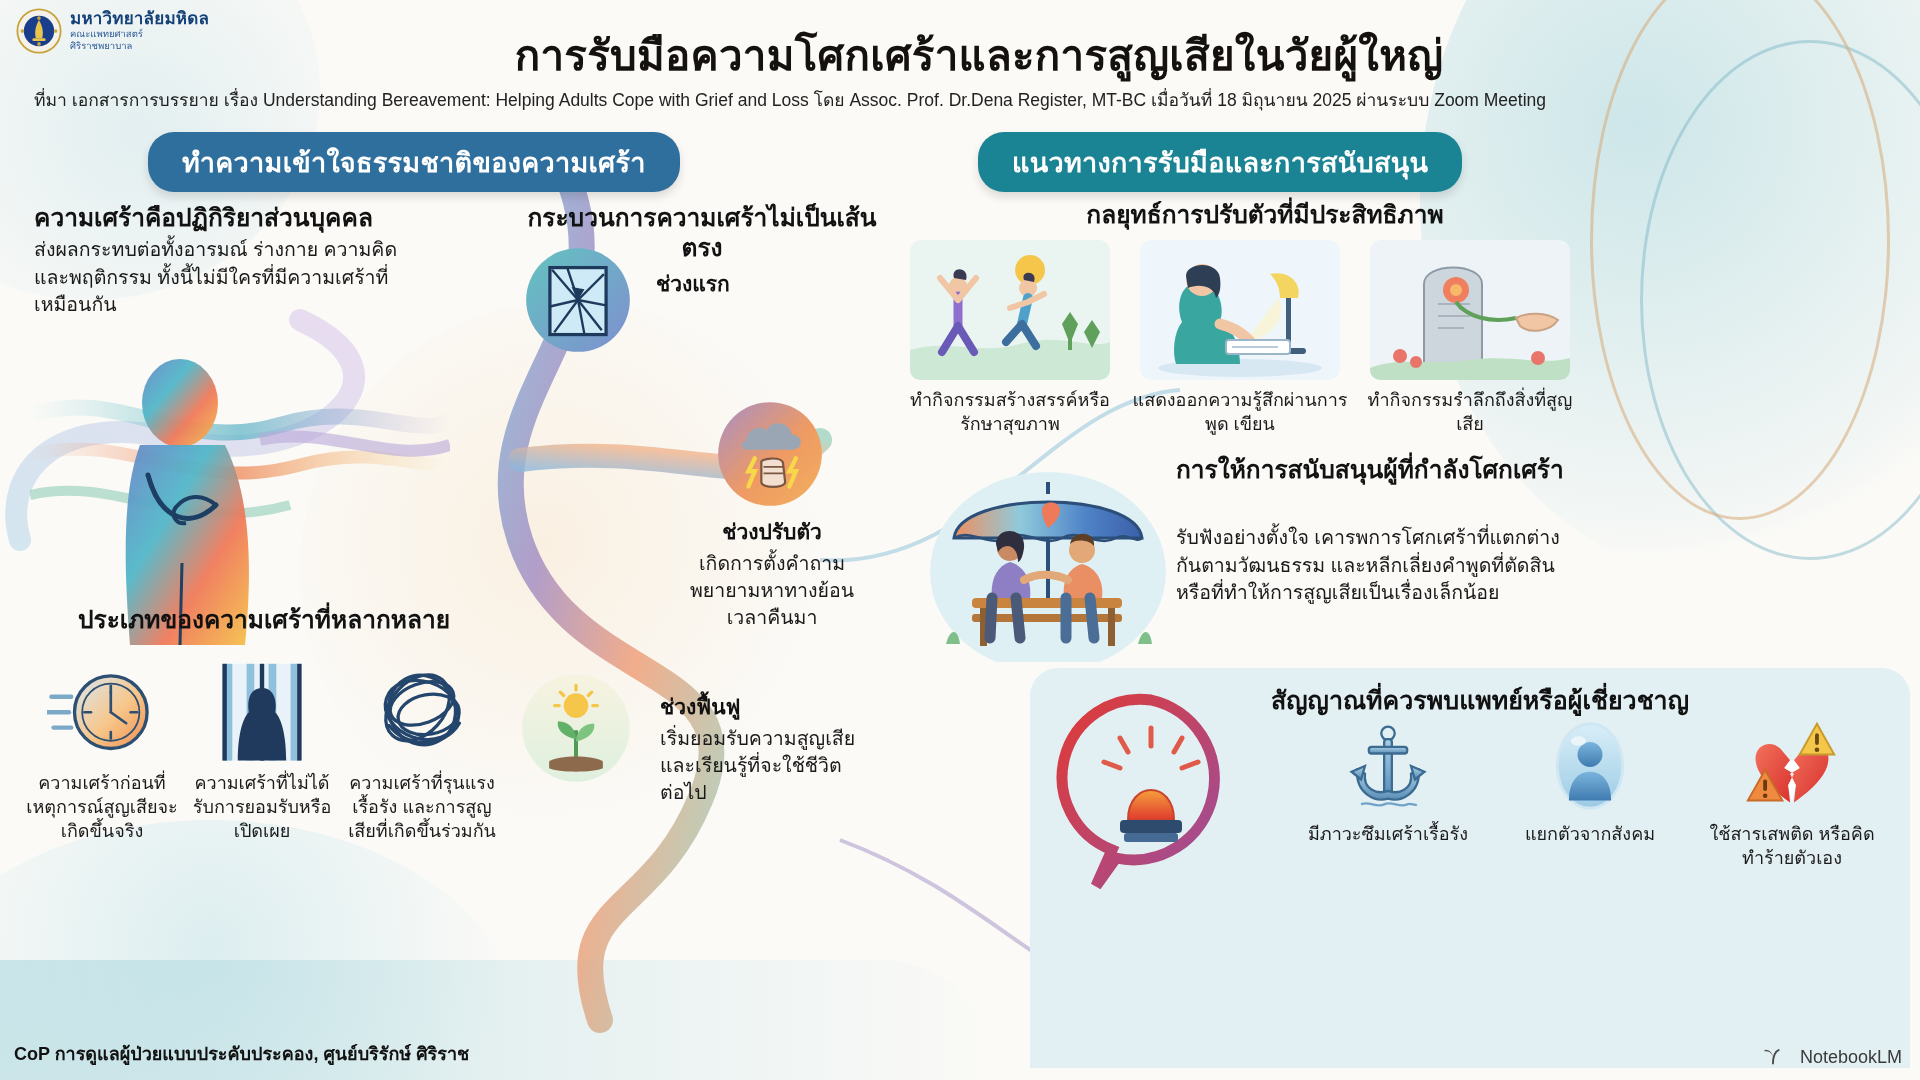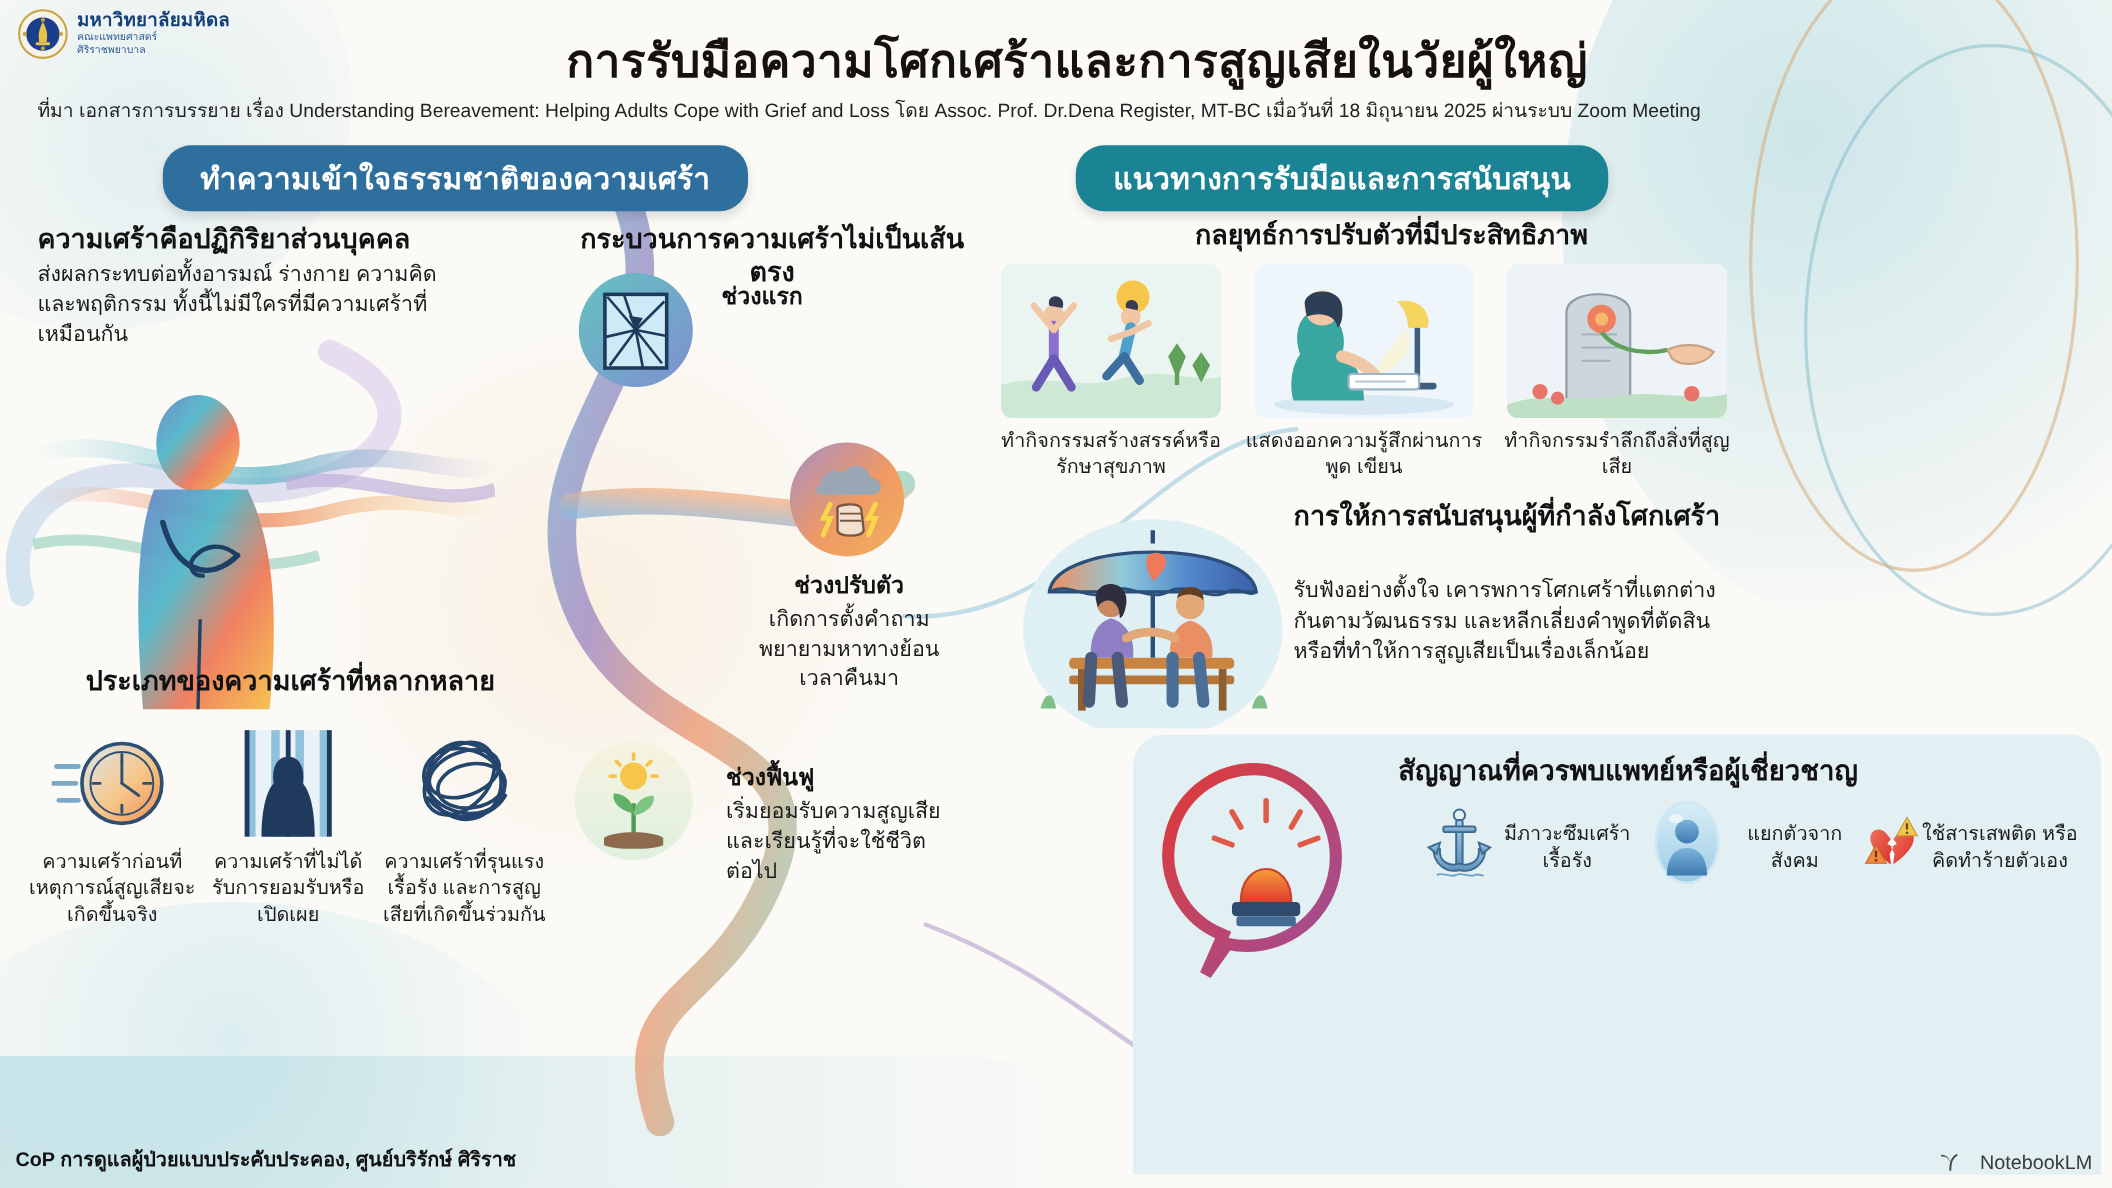--- a/index.html
+++ b/index.html
@@ -118,21 +118,21 @@
   #support-body { left: 1176px; top: 524px; width: 400px; }
 
   
   #warn-panel {
     position: absolute; left: 1030px; top: 668px; width: 880px; height: 400px;
     background: #e3f0f3; border-radius: 28px 28px 0 0;
   }
   #warn-head { left: 1070px; top: 680px; width: 820px; text-align: center;
                font-size: 25px; font-weight: 800; color: #111; }
   .warn-row { position: absolute; left: 1290px; top: 718px; width: 600px; display: flex; gap: 6px; }
-  .warn-cell { width: 196px; display: flex; flex-direction: row; align-items: center; }
+  .warn-cell { width: 196px; display: flex; flex-direction: column; align-items: center; }
   .warn-icon { width: 96px; height: 96px; margin-bottom: 8px; }
 
   
   #footer-left {
     position: absolute; left: 14px; bottom: 12px;
     font-size: 18px; font-weight: 700; color: #111;
   }
   #footer-right {
     position: absolute; right: 18px; bottom: 12px;
     font-size: 18px; color: #3a3a3a; display: flex; align-items: center; gap: 17px;
@@ -315,21 +315,21 @@
         <path d="M50 50 L74 26"></path>
         <path d="M50 50 L28 80"></path>
       <path d="M50 50 L72 78"></path>
         <path d="M50 50 L40 20"></path>
         <path d="M50 50 L76 55"></path>
       <path d="M50 50 L24 56"></path>
         <path d="M50 50 L56 82"></path>
     </g>
     <path d="M50 50 L44 38 L56 40 Z" fill="#1d3a5c"></path>
   </svg>
-  <div class="phase" style="left:656px;top:252px;width:215px;">
+  <div class="phase" style="left:656px;top:267px;width:215px;">
     <div class="phase-title">ช่วงแรก</div>
   </div>
 
   <svg class="abs" style="left:716px;top:400px;width:108px;height:108px;" viewBox="0 0 100 100">
     <defs>
         <linearGradient id="ph2" x1="0" y1="0" x2="1" y2="1">
       <stop offset="0%" stop-color="#a78fc6"></stop>
           <stop offset="55%" stop-color="#ef9a63"></stop>
           <stop offset="100%" stop-color="#f2b05e"></stop>
         </linearGradient>

